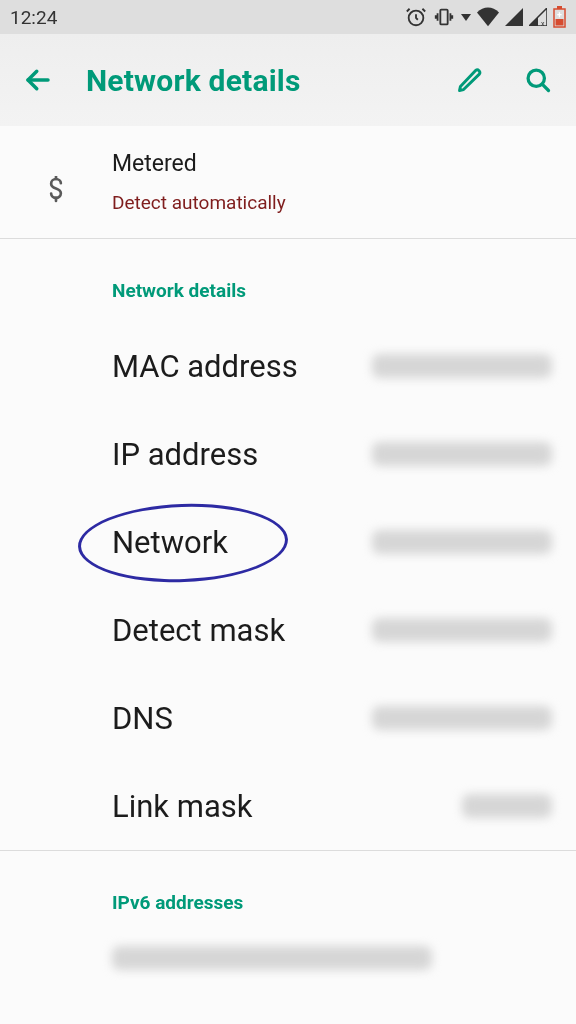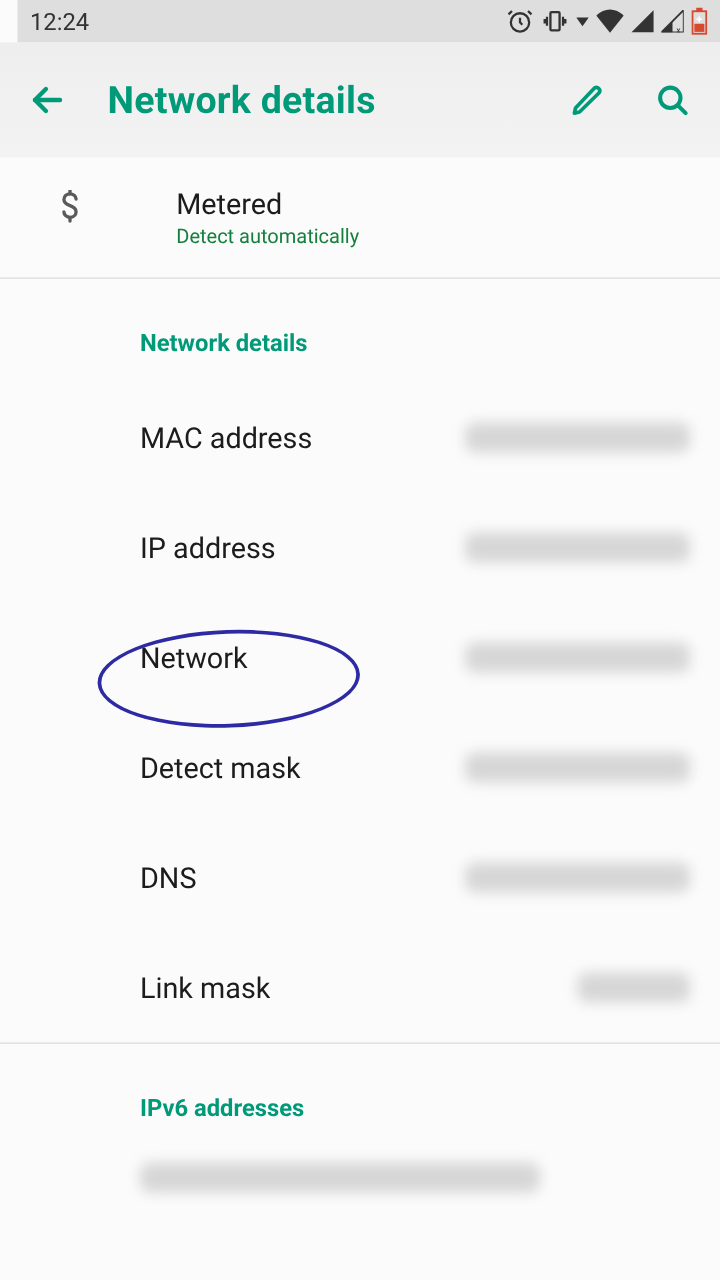--- a/index.html
+++ b/index.html
@@ -15,21 +15,20 @@
     
     .status-bar {
       height: 34px;
       background: #dedede;
       display: flex;
       align-items: center;
       justify-content: space-between;
       padding: 0 10px;
       font-size: 19px;
       color: #333;
-      margin-left: 14px;
     }
     .status-right { display: flex; align-items: center; gap: 6px; }
     .status-right svg { display: block; }
     
     .app-bar {
       height: 92px;
       background: linear-gradient(#eeeeee, #f3f3f3);
       display: flex;
       align-items: center;
       padding: 0 18px;
@@ -43,48 +42,47 @@
       letter-spacing: 0.2px;
     }
     .icon-btn {
       width: 40px; height: 40px;
       display: flex; align-items: center; justify-content: center;
       cursor: pointer;
     }
     
     .row {
       display: flex;
-      align-items: flex-start;
+      align-items: flex-end;
       padding: 24px 24px 24px 0;
-      gap: 29px;
     }
     .icon-col {
       width: 112px;
       display: flex;
       justify-content: center;
       align-items: flex-start;
       padding-top: 2px;
     }
     .text-col { flex: 1; }
     .primary { font-size: 23px; color: #1c1c1c; }
-    .secondary { font-size: 16px; color: #15803d; margin-top: 2px; }
+    .secondary { font-size: 19px; color: #7f1d1d; margin-top: 14px; }
     .divider { height: 1px; background: #dcdcdc; }
     .section-header {
       color: #009a79;
       font-weight: 700;
       font-size: 19px;
       padding: 40px 0 20px 112px;
     }
     .kv-row {
       display: flex;
       align-items: center;
       padding: 24px 24px 24px 112px;
       min-height: 88px;
     }
-    .kv-label { flex: 1; font-size: 23px; color: #1c1c1c; }
+    .kv-label { flex: 1; font-size: 31px; color: #1c1c1c; }
     .kv-value {
       width: 180px;
       height: 24px;
       color: transparent;
       background: #d6d6d6;
       border-radius: 8px;
       filter: blur(5px);
       font-size: 16px;
       user-select: none;
     }

